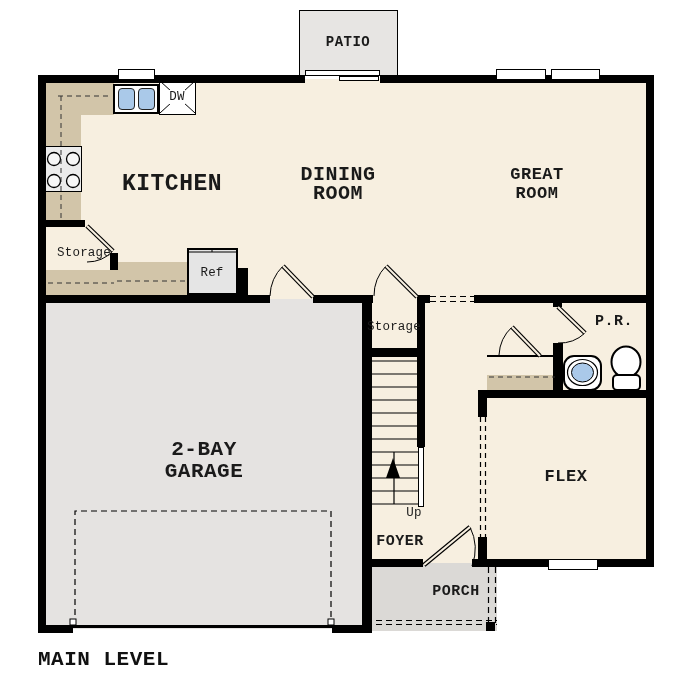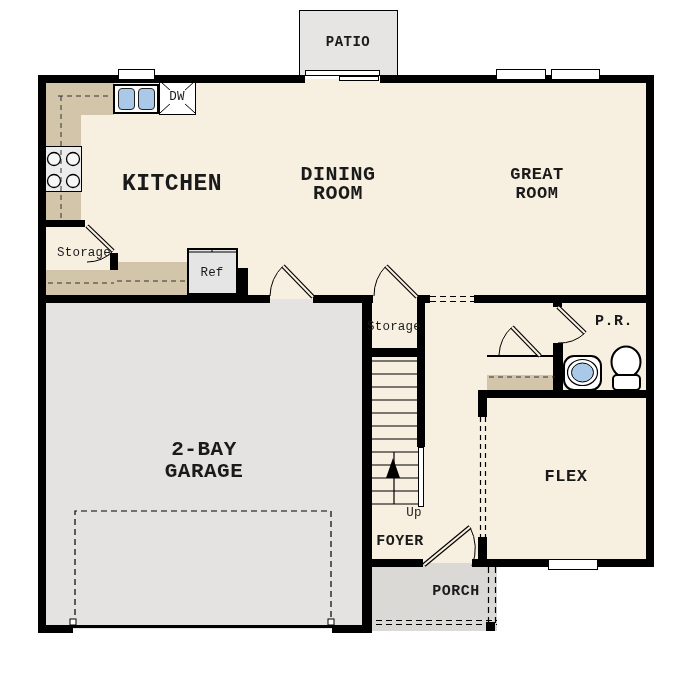--- a/index.html
+++ b/index.html
@@ -195,14 +195,15 @@
   </div>
   <div class="lbl small" style="left:394px;top:327px;">Storage</div>
   <div class="lbl small" style="left:84px;top:253px;">Storage</div>
   <div class="lbl small" style="left:212px;top:273px;">Ref</div>
   <div class="lbl small" style="left:177px;top:97px;background:#fff;padding:0 1px;">DW</div>
   <div class="lbl small" style="left:414px;top:513px;">Up</div>
   <div class="lbl b" style="left:614px;top:321px;font-size:15px;">P.R.</div>
   <div class="lbl b" style="left:400px;top:541px;font-size:15px;">FOYER</div>
   <div class="lbl b" style="left:428px;top:591px;font-size:15px;margin-left:28px;">PORCH</div>
   <div class="lbl b" style="left:566px;top:476px;font-size:17px;">FLEX</div>
+  <div class="r b" style="left:38px;top:648px;font-size:21px;letter-spacing:.5px;color:#111;">MAIN LEVEL</div>
 
 </div>
 
 </body></html>

